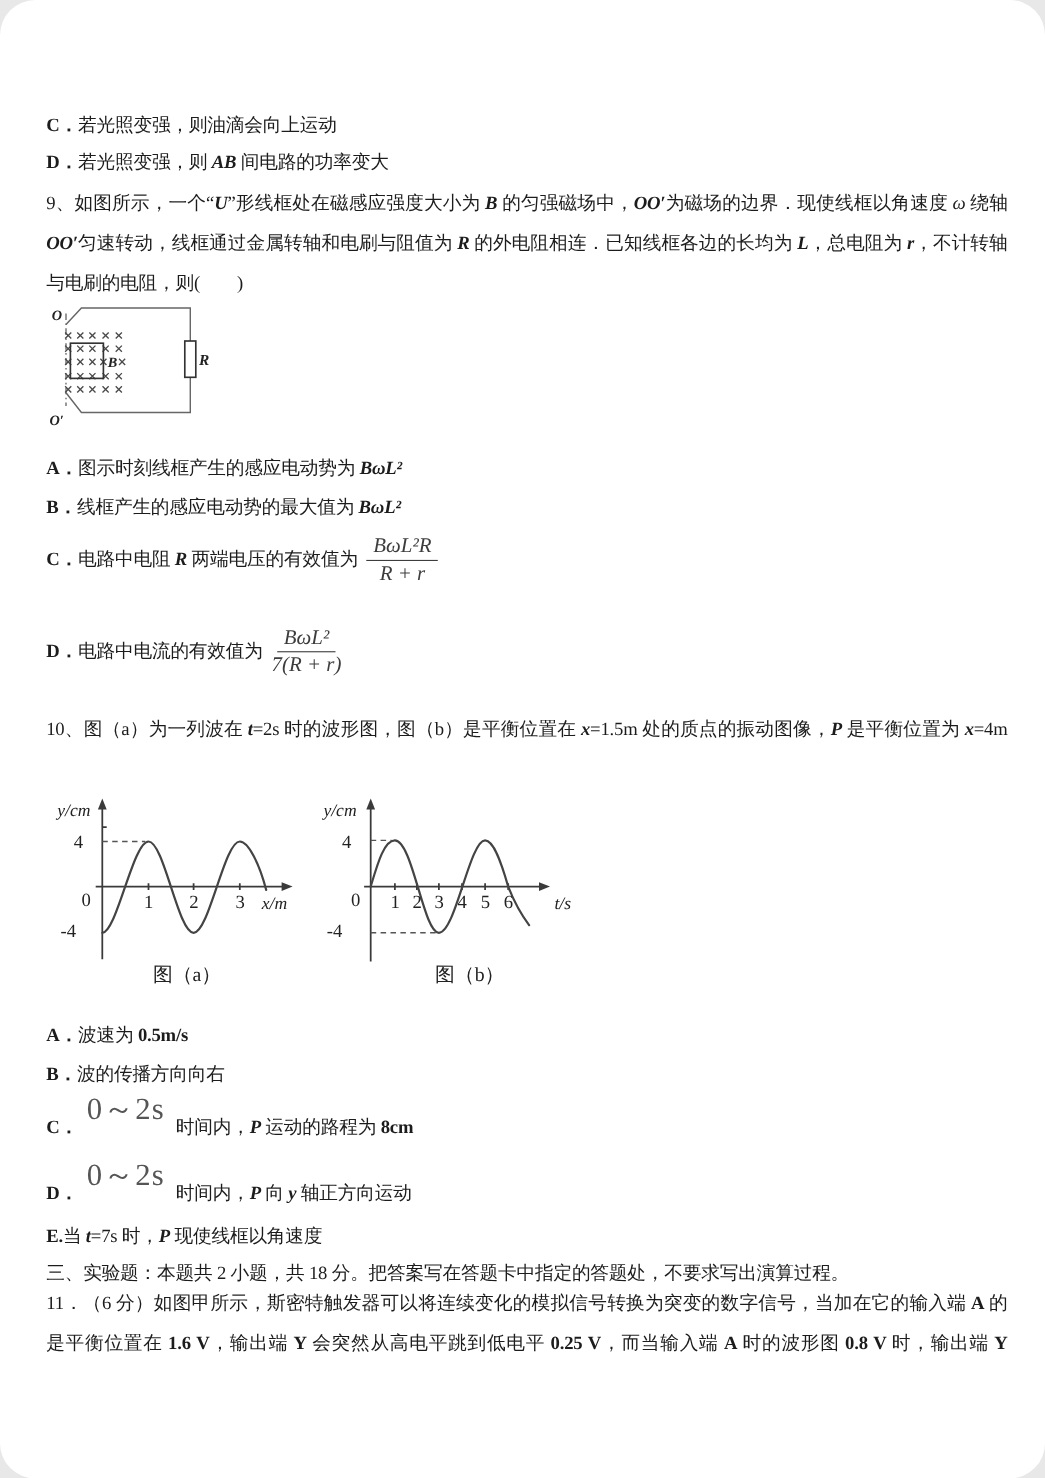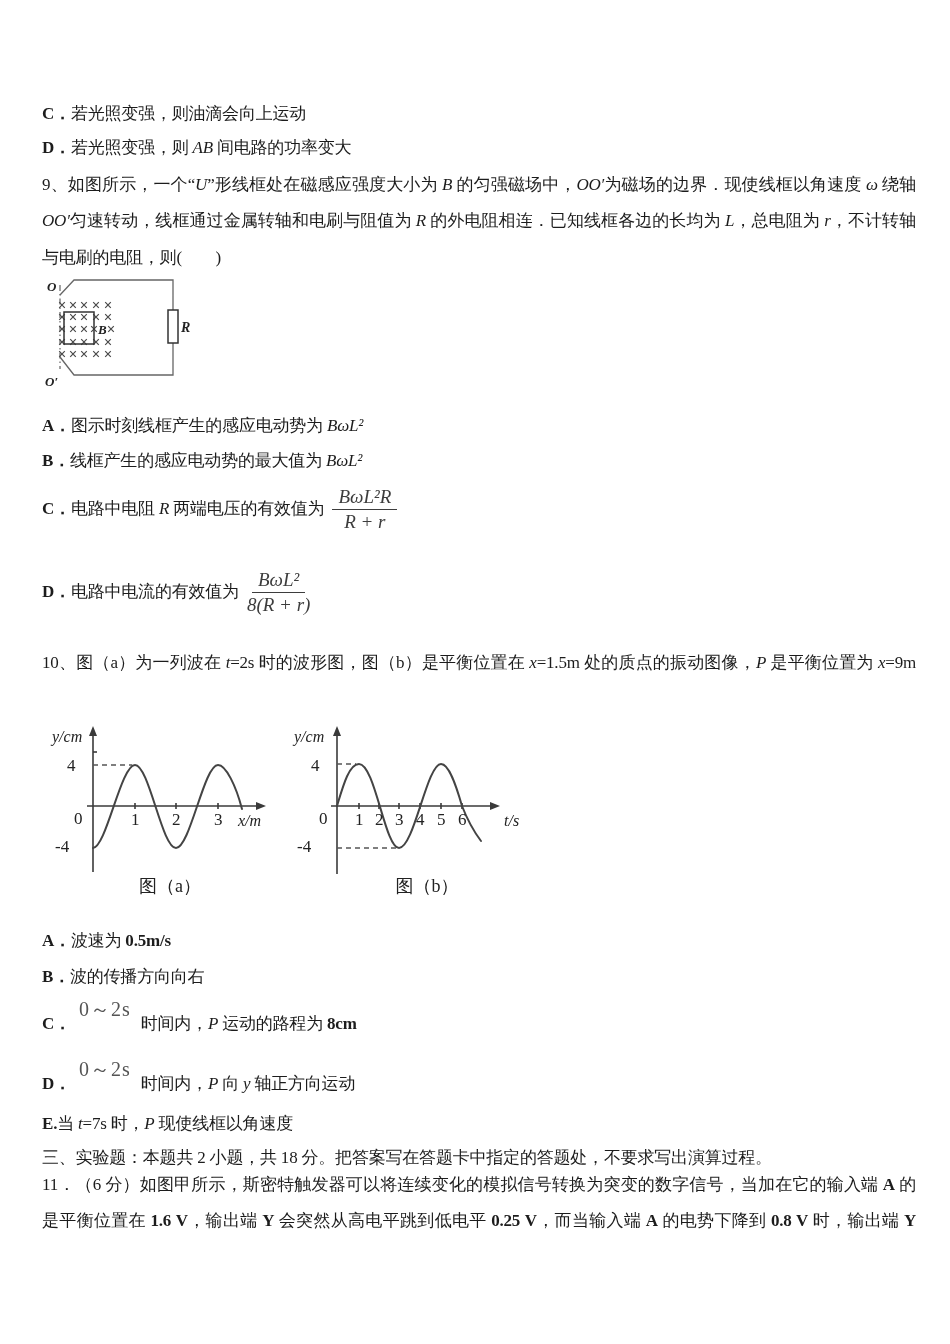--- a/index.html
+++ b/index.html
@@ -4,49 +4,50 @@
 <style>
   html,body{margin:0;padding:0;background:#e8e8e8;}
   .page{
     position:relative;
     width:950px;height:1344px;
     margin:0 auto;
     background:#ffffff;
     font-family:"Liberation Serif","DejaVu Serif",serif;
     color:#1c1c1c;
     overflow:hidden;
+    border-radius:32px;
   }
   .line{
     position:absolute;
     left:42px;
     font-size:17px;
     line-height:22px;
     letter-spacing:-0.2px;
     white-space:nowrap;
   }
   .wide{
     width:874px;
     white-space:normal;
     text-align:justify;
     text-align-last:justify;
   }
   .bd{font-weight:700;}
   .it{font-style:italic;}
-  .itbd{font-style:italic;font-weight:400;}
+  .itbd{font-style:italic;font-weight:700;}
   .fracline{display:flex;align-items:center;height:52px;}
   .frac{
     display:inline-flex;flex-direction:column;align-items:center;
     margin-left:8px;font-size:19px;font-style:italic;color:#3d3d3d;
     line-height:1.15;letter-spacing:0;
   }
   .frac .fnum{padding:0 6px 1px;border-bottom:1.4px solid #3d3d3d;}
   .frac .fden{padding-top:1px;}
   .rangeform{
     display:inline-block;position:relative;top:-13px;
-    margin:0 10px 0 8px;font-size:20px;color:#555;letter-spacing:1px;
+    margin:0 10px 0 8px;font-size:28px;color:#555;letter-spacing:1px;
   }
   .fig{position:absolute;}
   .wire{fill:none;stroke:#666;stroke-width:1.3px;}
   .frame{fill:none;stroke:#333;stroke-width:1.5px;}
   .dashline{stroke:#555;stroke-width:1.1px;stroke-dasharray:6,3,1.5,3;fill:none;}
   .peakdash{stroke:#555;stroke-width:1.3px;stroke-dasharray:5,4;fill:none;}
   .axis{stroke:#3a3a3a;stroke-width:1.6px;fill:none;}
   .curve{stroke:#444;stroke-width:2px;fill:none;stroke-linecap:round;}
   .arrow{fill:#3a3a3a;stroke:none;}
   svg text{
@@ -126,25 +127,25 @@
     <span><span class="bd">C．</span><span>电路中电阻 </span><span class="itbd">R</span><span> 两端电压的有效值为</span></span>
     <span class="frac">
       <span class="fnum">BωL²R</span>
       <span class="fden">R + r</span>
     </span>
   </div>
   <div class="line fracline" style="top:566px">
     <span><span class="bd">D．</span><span>电路中电流的有效值为</span></span>
     <span class="frac">
       <span class="fnum">BωL²</span>
-      <span class="fden">8(R + r)</span>
+      <span class="fden">7(R + r)</span>
     </span>
   </div>
 
-  <div class="line wide" style="top:652px"><span>10、图（a）为一列波在 </span><span class="itbd">t</span><span>=2s 时的波形图，图（b）是平衡位置在 </span><span class="itbd">x</span><span>=1.5m 处的质点的振动图像，</span><span class="itbd">P</span><span> 是平衡位置为 </span><span class="itbd">x</span><span>=9m</span></div>
+  <div class="line wide" style="top:652px"><span>10、图（a）为一列波在 </span><span class="itbd">t</span><span>=2s 时的波形图，图（b）是平衡位置在 </span><span class="itbd">x</span><span>=1.5m 处的质点的振动图像，</span><span class="itbd">P</span><span> 是平衡位置为 </span><span class="itbd">x</span><span>=4m</span></div>
 
   <svg class="fig" style="left:40px;top:722px" width="500" height="180" viewBox="0 0 500 180">
 
     <g>
       <line class="axis" x1="53" y1="10" x2="53" y2="150"></line>
       <path class="arrow" d="M53,4 L49,14 L57,14 Z"></path>
       <line class="axis" x1="47" y1="84" x2="220" y2="84"></line>
       <path class="arrow" d="M226,84 L216,80 L216,88 Z"></path>
       <line class="axis" x1="53" y1="30" x2="57" y2="30"></line>
       <line class="axis" x1="95" y1="81" x2="95" y2="87"></line>
@@ -198,15 +199,15 @@
     <span class="bd">C．</span><span class="rangeform">0～2s</span><span><span>时间内，</span><span class="itbd">P</span><span> 运动的路程为 </span><span class="bd">8cm</span></span>
   </div>
   <div class="line" style="top:1071px">
     <span class="bd">D．</span><span class="rangeform">0～2s</span><span><span>时间内，</span><span class="itbd">P</span><span> 向 </span><span class="itbd">y</span><span> 轴正方向运动</span></span>
   </div>
   <div class="line" style="top:1113px"><span class="bd">E.</span><span>当 </span><span class="itbd">t</span><span>=7s 时，</span><span class="itbd">P</span><span> 现使线框以角速度</span></div>
 
   <div class="line" style="top:1147px"><span>三、实验题：本题共 2 小题，共 18 分。把答案写在答题卡中指定的答题处，不要求写出演算过程。</span></div>
 
   <div class="line wide" style="top:1174px"><span>11．（6 分）如图甲所示，斯密特触发器可以将连续变化的模拟信号转换为突变的数字信号，当加在它的输入端 </span><span class="bd">A</span><span> 的</span></div>
-  <div class="line wide" style="top:1210px"><span>是平衡位置在 </span><span class="bd">1.6 V</span><span>，输出端 </span><span class="bd">Y</span><span> 会突然从高电平跳到低电平 </span><span class="bd">0.25 V</span><span>，而当输入端 </span><span class="bd">A</span><span> 的电势下降到 </span><span class="bd">0.8 V</span><span> 时，输出端 </span><span class="bd">Y</span></div>
+  <div class="line wide" style="top:1210px"><span>是平衡位置在 </span><span class="bd">1.6 V</span><span>，输出端 </span><span class="bd">Y</span><span> 会突然从高电平跳到低电平 </span><span class="bd">0.25 V</span><span>，而当输入端 </span><span class="bd">A</span><span> 时的波形图 </span><span class="bd">0.8 V</span><span> 时，输出端 </span><span class="bd">Y</span></div>
 
 </div>
 
 </body></html>

